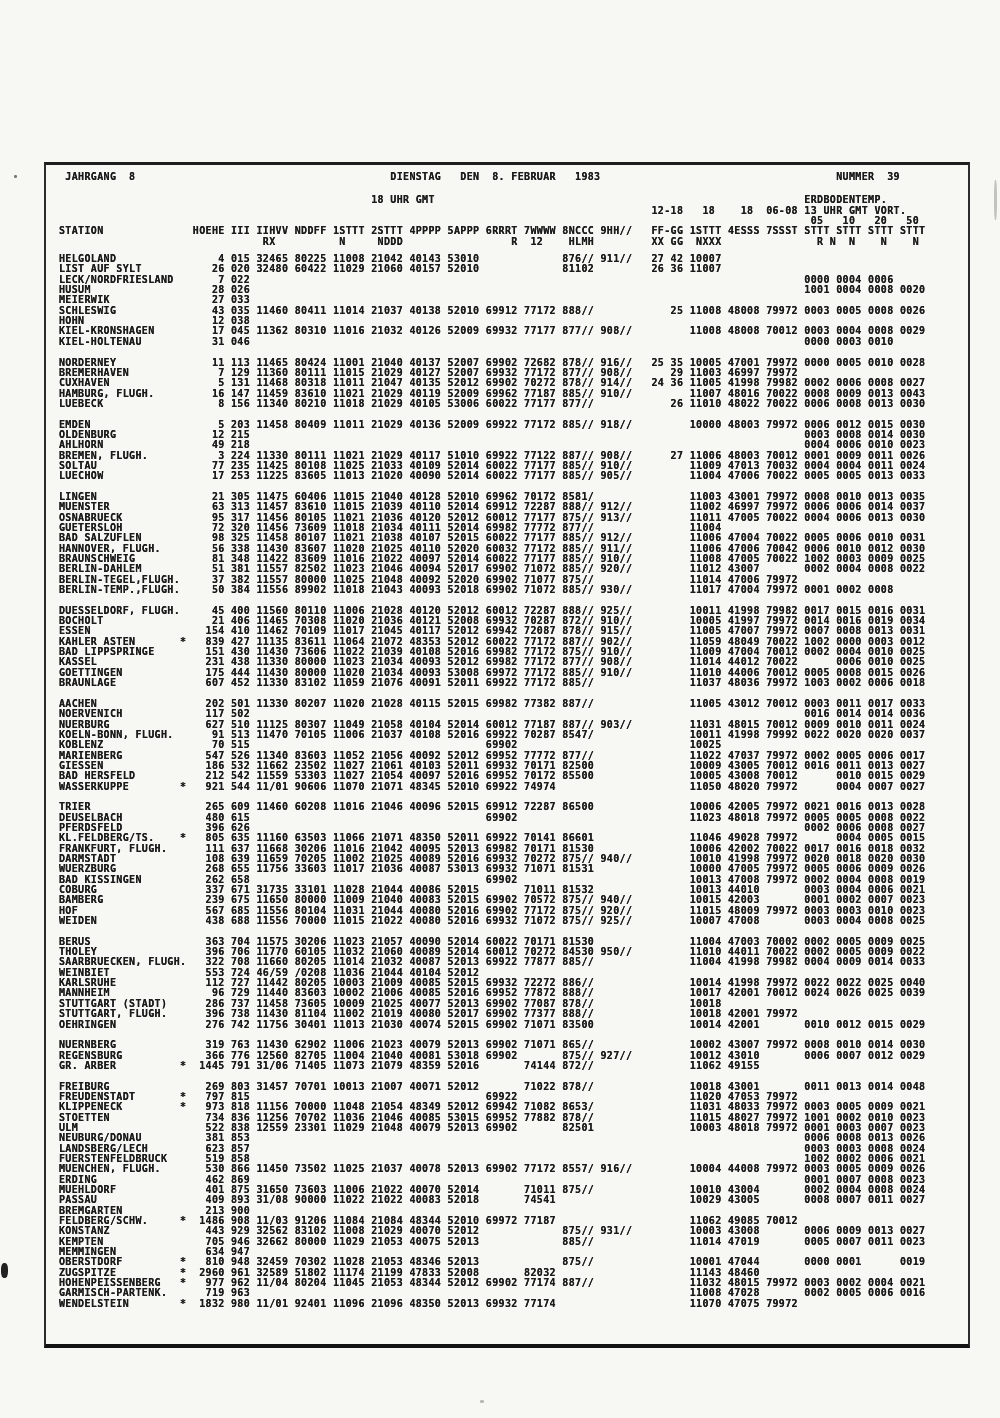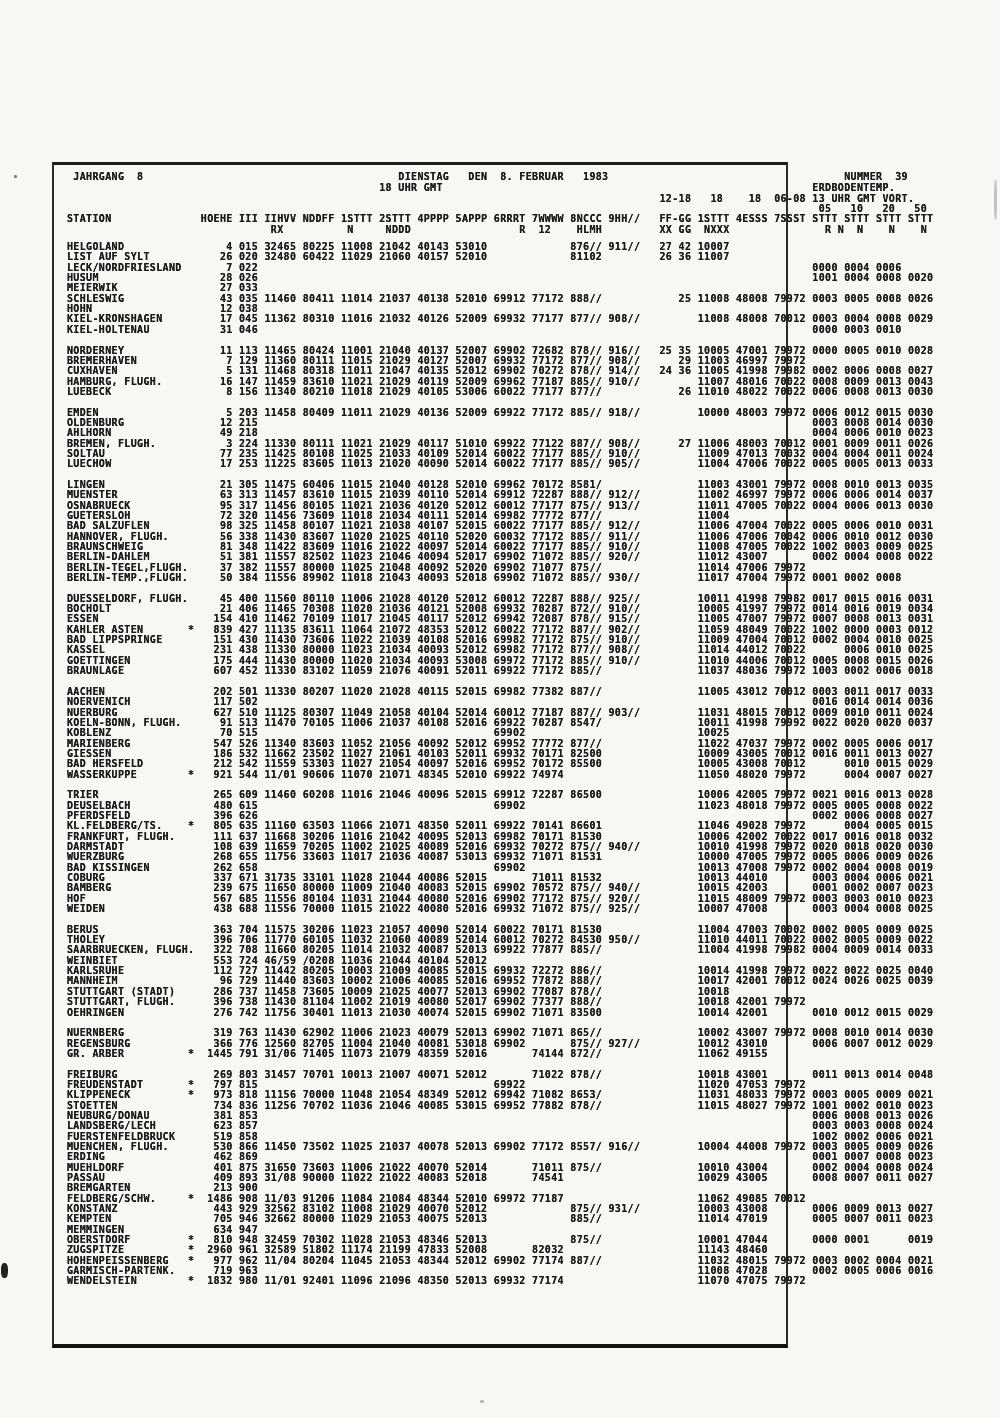--- a/index.html
+++ b/index.html
@@ -5,39 +5,39 @@
   html,body{margin:0;padding:0;}
   body{
     width:1000px;height:1418px;
     background:#f6f6f2;
     position:relative;
     font-family:"DejaVu Sans Mono",monospace;
     overflow:hidden;
   }
   .page{position:absolute;inset:0;background:#f7f7f3;}
   .frame{
-    position:absolute;left:52px;top:162px;width:736px;height:1186px;
+    position:absolute;left:44px;top:162px;width:926px;height:1186px;
     box-sizing:border-box;
     border-top:3px solid #1e1e1e;
     border-left:2px solid #2c2c2c;
     border-right:2px solid #2c2c2c;
     border-bottom:4px solid #121212;
   }
   .mono{
     font-family:"DejaVu Sans Mono",monospace;
     font-weight:700;
     font-size:10px;
     letter-spacing:0.35px;
     line-height:10.35px;
     color:#1b1b1b;
     white-space:pre;
     text-shadow:0 0 0.45px #2a2a2a;
   }
   .masthead{margin:7px 0 0 13px;}
-  .colheads{margin:1px 0 0 13px;}
+  .colheads{margin:13px 0 0 13px;}
   .rows{margin:7px 8px 0 13px;}
   .doc-footer{
     position:absolute;left:57px;top:1417px;
     font-family:"Liberation Sans","DejaVu Sans",sans-serif;
     font-weight:700;font-size:15px;line-height:13px;color:#161616;
   }
   .speck{position:absolute;background:#222;border-radius:40%;}
   .speck.s1{left:1px;top:1263px;width:7px;height:15px;}
   .speck.s2{left:14px;top:175px;width:3px;height:3px;opacity:.6;}
   .speck.s3{left:994px;top:180px;width:3px;height:40px;opacity:.25;}
@@ -134,20 +134,21 @@
         <div class="mono">OEHRINGEN              276 742 11756 30401 11013 21030 40074 52015 69902 71071 83500               10014 42001       0010 0012 0015 0029</div>
         <div class="mono"> </div>
         <div class="mono">NUERNBERG              319 763 11430 62902 11006 21023 40079 52013 69902 71071 865//               10002 43007 79972 0008 0010 0014 0030</div>
         <div class="mono">REGENSBURG             366 776 12560 82705 11004 21040 40081 53018 69902       875// 927//         10012 43010       0006 0007 0012 0029</div>
         <div class="mono">GR. ARBER          *  1445 791 31/06 71405 11073 21079 48359 52016       74144 872//               11062 49155                          </div>
         <div class="mono"> </div>
         <div class="mono">FREIBURG               269 803 31457 70701 10013 21007 40071 52012       71022 878//               10018 43001       0011 0013 0014 0048</div>
         <div class="mono">FREUDENSTADT       *   797 815                                     69922                           11020 47053 79972                    </div>
         <div class="mono">KLIPPENECK         *   973 818 11156 70000 11048 21054 48349 52012 69942 71082 8653/               11031 48033 79972 0003 0005 0009 0021</div>
         <div class="mono">STOETTEN               734 836 11256 70702 11036 21046 40085 53015 69952 77882 878//               11015 48027 79972 1001 0002 0010 0023</div>
+        <div class="mono">ULM                    522 838 12559 23301 11029 21048 40079 52013 69902       82501               10003 48018 79972 0001 0003 0007 0023</div>
         <div class="mono">NEUBURG/DONAU          381 853                                                                                       0006 0008 0013 0026</div>
         <div class="mono">LANDSBERG/LECH         623 857                                                                                       0003 0003 0008 0024</div>
         <div class="mono">FUERSTENFELDBRUCK      519 858                                                                                       1002 0002 0006 0021</div>
         <div class="mono">MUENCHEN, FLUGH.       530 866 11450 73502 11025 21037 40078 52013 69902 77172 8557/ 916//         10004 44008 79972 0003 0005 0009 0026</div>
         <div class="mono">ERDING                 462 869                                                                                       0001 0007 0008 0023</div>
         <div class="mono">MUEHLDORF              401 875 31650 73603 11006 21022 40070 52014       71011 875//               10010 43004       0002 0004 0008 0024</div>
         <div class="mono">PASSAU                 409 893 31/08 90000 11022 21022 40083 52018       74541                     10029 43005       0008 0007 0011 0027</div>
         <div class="mono">BREMGARTEN             213 900                                                                                                          </div>
         <div class="mono">FELDBERG/SCHW.     *  1486 908 11/03 91206 11084 21084 48344 52010 69972 77187                     11062 49085 70012                    </div>
         <div class="mono">KONSTANZ               443 929 32562 83102 11008 21029 40070 52012             875// 931//         10003 43008       0006 0009 0013 0027</div>

